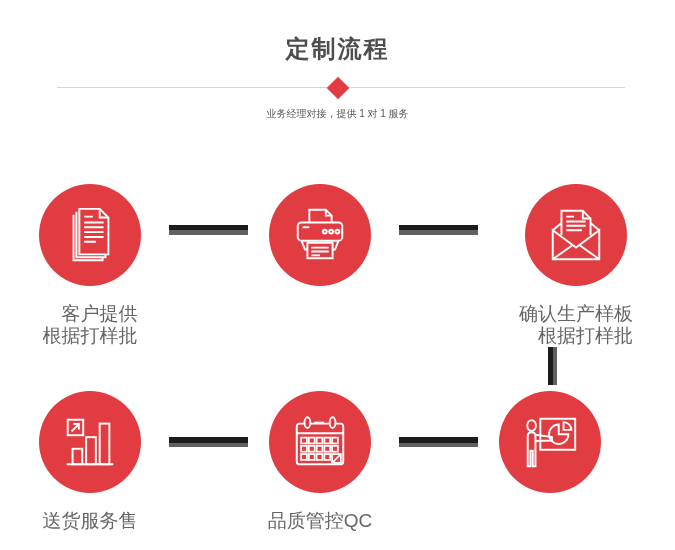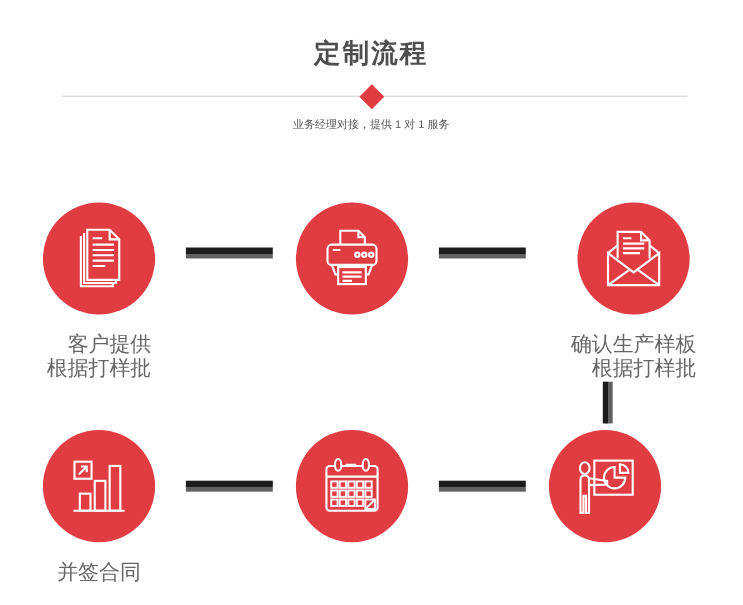--- a/index.html
+++ b/index.html
@@ -100,21 +100,21 @@
         <path d="M8,55 H56"></path>
         <rect x="14" y="39" width="10" height="16"></rect>
         <rect x="28" y="27" width="10" height="28"></rect>
         <rect x="42" y="13" width="10" height="42"></rect>
         <rect x="9" y="9" width="16" height="16"></rect>
         <path d="M13,21 L20,14"></path>
         <path d="M15,13.5 H20.5 V19"></path>
       </svg>
     </div>
     <div class="label">
-      <div>并签合同</div>
+      <div>送货服务售</div>
     </div>
   </div>
 
   <div class="step s5">
     <div class="circle">
       <svg width="62" height="62" viewBox="0 0 64 64" fill="none" stroke="#ffffff" stroke-width="2">
         <rect x="8" y="13" width="48" height="42" rx="3" fill="#e03c42"></rect>
         <path d="M8,23 H56"></path>
         <path d="M26,12 H36"></path>
         <ellipse cx="19" cy="12" rx="3" ry="5.5" fill="#e03c42"></ellipse>
@@ -133,20 +133,21 @@
           <rect x="12.5" y="44.5" width="6" height="6"></rect>
             <rect x="20.5" y="44.5" width="6" height="6"></rect>
             <rect x="28.5" y="44.5" width="6" height="6"></rect>
             <rect x="36.5" y="44.5" width="6" height="6"></rect>
         </g>
         <rect x="44.5" y="44.5" width="9" height="9" stroke-width="1.8"></rect>
         <path d="M44.5,53.5 L53.5,44.5" stroke-width="1.8"></path>
       </svg>
     </div>
     <div class="label">
+      <div>品质管控QC</div>
     </div>
   </div>
 
   <div class="step s6">
     <div class="circle">
       <svg width="62" height="62" viewBox="0 0 64 64" fill="none" stroke="#ffffff" stroke-width="2">
         <rect x="22" y="8" width="36" height="32"></rect>
         <path d="M41,14 A10,10 0 1 0 51,24 L41,24 Z"></path>
         <path d="M46,11.5 A8,8 0 0 1 54,19.5 L46,19.5 Z"></path>
         <ellipse cx="13" cy="15" rx="4.5" ry="5.5"></ellipse>

